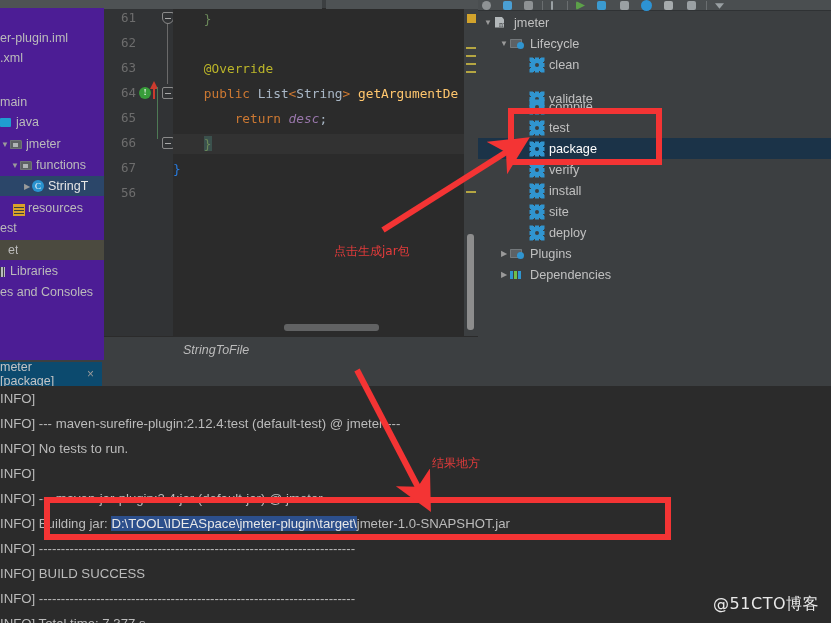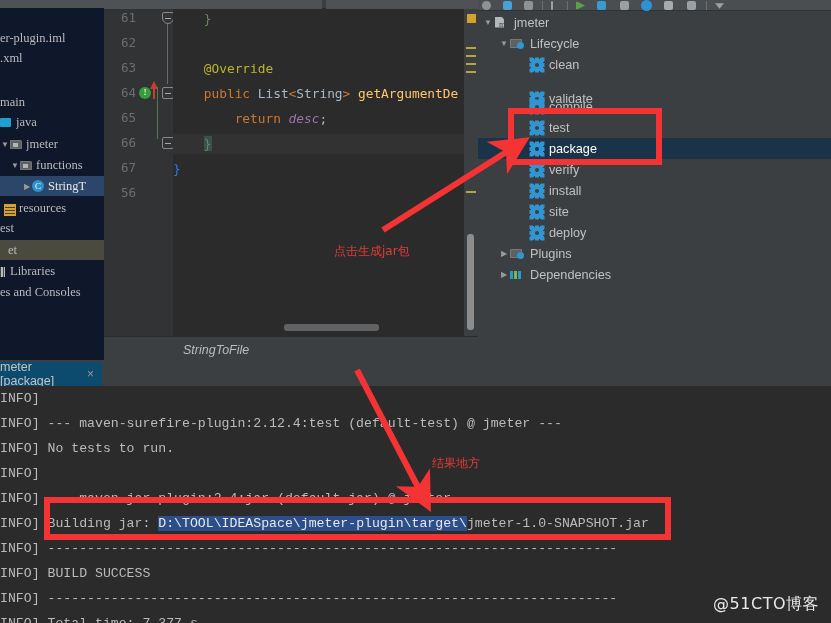--- a/index.html
+++ b/index.html
@@ -7,21 +7,21 @@
     width: 831px; height: 623px;
     background: #3c3f41;
     font-family: "Liberation Sans", sans-serif;
     overflow: hidden;
   }
   #root { position: relative; width: 831px; height: 623px; }
 
   
   #sidebar {
     position: absolute; left: 0; top: 0; width: 104px; height: 360px;
-    background: #0f172a; overflow: hidden; font-family: Liberation Serif, serif;
+    background: #4c1d95; overflow: hidden;
   }
   #sidebar .topstrip { position:absolute; left:0; top:0; width:104px; height:8px; background:#4e5254; }
   .tree-row {
     position: absolute; left: 0; height: 20px; width: 104px;
     display: flex; align-items: center; white-space: nowrap;
     font-size: 12.5px; color: #bbbbbb;
   }
   .tree-row .lbl { overflow: hidden; }
   .tree-row.sel   { background: #2b4669; color: #e6e6e6; }
   .tree-row.sel2  { background: #4b4a3f; }
@@ -121,21 +121,21 @@
   
   #runpanel { position:absolute; left:0; top:362px; width:831px; height:261px; background:#2b2b2b; }
   #runtabs { position:absolute; left:0; top:0; width:831px; height:24px; background:#3c3f41; }
   #runtabs .rt { position:absolute; left:0; top:0; height:24px; background:#0c4a6e;
                  display:flex; align-items:center; padding:0 8px 0 0; }
   #runtabs .rt .lab { font-size:12.5px; color:#c4c4c4; }
   #runtabs .rt .x { margin-left:7px; font-size:12px; color:#9a9a9a; }
 
   #consolebody { position:absolute; left:0; top:24px; width:831px; height:237px; background:#2b2b2b; overflow:hidden; }
   .kline { position:absolute; left:0; width:757px; height:25px; line-height:25px; white-space:pre;
-           font-family:Liberation Mono, monospace; font-size:13.2px; color:#bbbbbb; }
+           font-family:Liberation Sans, sans-serif; font-size:13.2px; color:#bbbbbb; }
   .selpath { background:#2c4f8c; color:#e8e8e8; }
 
   
   .annbox { position:absolute; border:6px solid #f43434; }
   .anntext { position:absolute; color:#e33b3b; font-size:12px; white-space:nowrap;
              font-family:"DejaVu Sans", sans-serif; }
   .annsvg { position:absolute; left:0; top:0; width:831px; height:623px; pointer-events:none; }
   #watermark { position:absolute; right:12px; bottom:8px; color:#e9e9e9; font-size:16px;
                font-family:"DejaVu Sans", sans-serif; letter-spacing:0.5px; }
 </style>
@@ -168,21 +168,21 @@
     <div class="tree-row" style="top:155px;padding-left:10px">
       <span class="tw">▼</span>
       <span class="ic folder"></span>
       <span class="lbl">functions</span>
     </div>
     <div class="tree-row sel" style="top:176px;padding-left:22px">
       <span class="tw">▶</span>
       <span class="ic cls"></span>
       <span class="lbl">StringT</span>
     </div>
-    <div class="tree-row" style="top:198px;padding-left:3px">
+    <div class="tree-row" style="top:198px;padding-left:12px">
       <span class="ic res"></span>
       <span class="lbl">resources</span>
     </div>
     <div class="tree-row" style="top:218px;padding-left:0px">
       <span class="lbl">est</span>
     </div>
     <div class="tree-row sel2" style="top:240px;padding-left:8px">
       <span class="lbl">et</span>
     </div>
     <div class="tree-row" style="top:261px;padding-left:0px">

